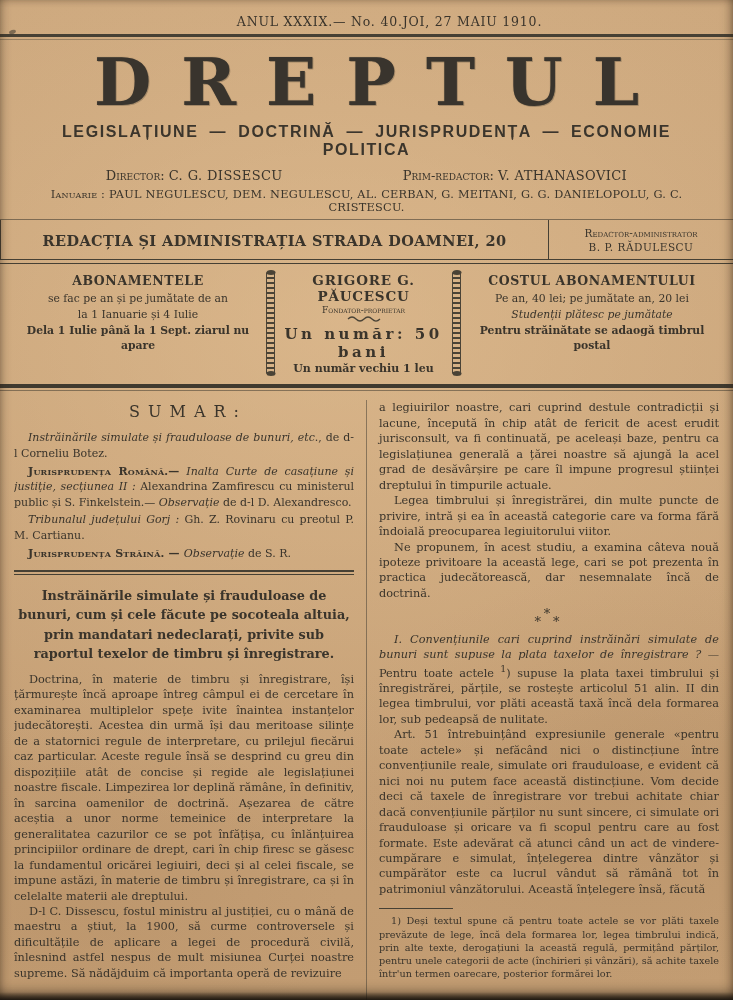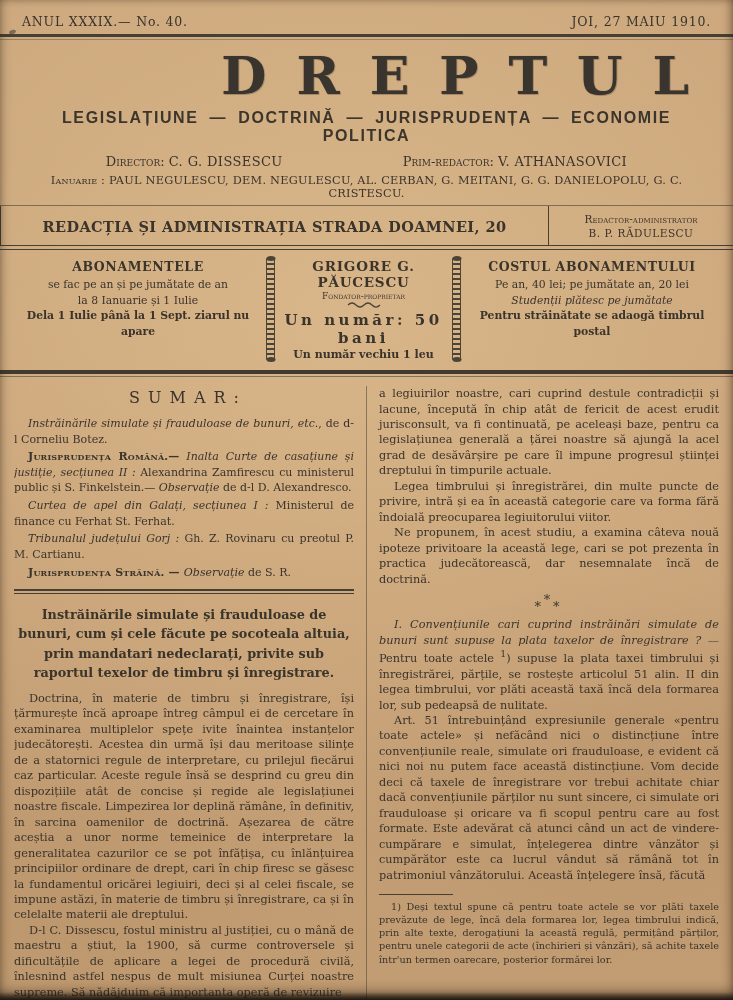--- a/index.html
+++ b/index.html
@@ -23,33 +23,33 @@
       inset -7px 0 12px -7px rgba(55,40,26,.55),
       inset 7px 0 12px -8px rgba(55,40,26,.45),
       inset 0 5px 10px -7px rgba(55,40,26,.40);
   }
   .inner{position:relative;padding:12px 14px 0;z-index:1;}
   .sc{font-variant:small-caps;}
   .b{font-weight:bold;}
   .it{font-style:italic;}
 
   
-  .issue-line{display:flex;justify-content:space-between;align-items:baseline;
-    font-size:12.5px;letter-spacing:.8px;padding:2px 8px 5px;}
+  .issue-line{display:flex;justify-content:center;align-items:baseline;
+    font-size:12.5px;letter-spacing:.8px;padding:2px 8px 5px;margin-left:46px;}
   .speck{position:absolute;left:9px;top:30px;width:7px;height:4px;background:rgba(58,52,43,.55);
     border-radius:50%;transform:rotate(-20deg);}
 
   
   .rule-thickthin{height:2px;border-top:3px solid #464034;border-bottom:1px solid #46403466;margin:0 -14px;}
   .rule-thin{border-top:1px solid #46403499;margin:5px -14px 0;}
   .rule-double{height:3px;border-top:1px solid #464034;border-bottom:1px solid #464034;margin:0 -14px;}
   .rule-heavy{height:2px;border-top:4px solid #403a2f;border-bottom:1px solid #403a2f88;margin:0 -14px;}
 
   
-  .masthead{margin:9px 0 0;text-align:right;font-size:52px;line-height:1.02;font-weight:bold;
+  .masthead{margin:9px 0 0;text-align:center;font-size:66px;line-height:1.02;font-weight:bold;
     letter-spacing:30px;padding-left:30px;color:#39342d;
     text-shadow:1px 1px 0 rgba(70,60,48,.28), 0 0 1px rgba(57,53,46,.55);}
   .subtitle{margin:7px 0 9px;text-align:center;font-family:"Liberation Sans",sans-serif;
     font-weight:bold;font-size:16px;letter-spacing:1.6px;word-spacing:5px;color:#3b352c;}
 
   .staff-line{display:flex;justify-content:center;gap:120px;font-size:13px;margin:2px 0 0;}
   .staff-line .name{letter-spacing:.4px;}
   .redactor-line{text-align:center;font-size:11.3px;letter-spacing:.25px;margin:5px 0 0;}
 
   
@@ -141,21 +141,21 @@
         <div class="l1 sc">Redactor-administrator</div>
         <div class="l2">B. P. RĂDULESCU</div>
       </div>
     </div>
     <div class="rule-double"></div>
 
     <div class="subscribe-bar">
       <div class="sub-col s-left">
         <div class="sub-title">ABONAMENTELE</div>
         <div class="sub-line">se fac pe an și pe jumătate de an</div>
-        <div class="sub-line">la 8 Ianuarie și 1 Iulie</div>
+        <div class="sub-line">la 1 Ianuarie și 4 Iulie</div>
         <div class="sub-line b">Dela 1 Iulie până la 1 Sept. ziarul nu apare</div>
       </div>
       <div class="chain"></div>
       <div class="sub-col s-mid">
         <div class="founder">GRIGORE G. PĂUCESCU</div>
         <div class="founder-role sc">Fondator-proprietar</div>
         <svg class="flourish" width="34" height="6" viewBox="0 0 34 6">
             <path d="M1 3 q4 -4 8 0 t8 0 t8 0 t8 0" fill="none" stroke="#4a4336" stroke-width="1.2"></path>
           </svg>
         <div class="price">Un număr: 50 bani</div>
@@ -171,21 +171,20 @@
     </div>
     <div class="rule-heavy"></div>
 
     <div class="columns">
 
       <div class="col col-left">
         <div class="sumar-title">SUMAR:</div>
 
         <p class="sum-item"><span class="sc b"></span><span class="it">Instrăinările simulate și frauduloase de bunuri, etc.</span><span>, de d-l Corneliu Botez.</span><span class="it"></span><span></span></p>
         <p class="sum-item"><span class="sc b">Jurisprudența Română.—</span><span class="it"> Inalta Curte de casațiune și justiție, secțiunea II :</span><span> Alexandrina Zamfirescu cu ministerul public și S. Finkelstein.— </span><span class="it">Observație</span><span> de d-l D. Alexandresco.</span></p>
-        <p class="sum-item"><span class="sc b"></span><span class="it">Curtea de apel din Galați, secțiunea I :</span><span> Ministerul de finance cu Ferhat St. Ferhat.</span><span class="it"></span><span></span></p>
         <p class="sum-item"><span class="sc b"></span><span class="it">Tribunalul județului Gorj :</span><span> Gh. Z. Rovinaru cu preotul P. M. Cartianu.</span><span class="it"></span><span></span></p>
         <p class="sum-item"><span class="sc b">Jurisprudența Străină. — </span><span class="it"></span><span></span><span class="it">Observație</span><span> de S. R.</span></p>
 
         <div class="rule-sumar"></div>
 
         <h2 class="article-title">Instrăinările simulate și frauduloase de bunuri, cum și cele făcute pe socoteala altuia, prin mandatari nedeclarați, privite sub raportul texelor de timbru și înregistrare.</h2>
         <p class="body indent">Doctrina, în materie de timbru și înregistrare, își țărmurește încă aproape întreg câmpul ei de cercetare în examinarea multiplelor spețe ivite înaintea instanțelor judecătorești. Acestea din urmă își dau meritoase silințe de a statornici regule de interpretare, cu prilejul fiecărui caz particular. Aceste regule însă se desprind cu greu din dispozițiile atât de concise și regide ale legislațiunei noastre fiscale. Limpezirea lor deplină rămâne, în definitiv, în sarcina oamenilor de doctrină. Așezarea de către aceștia a unor norme temeinice de interpretare la generalitatea cazurilor ce se pot înfățișa, cu înlănțuirea principiilor ordinare de drept, cari în chip firesc se găsesc la fundamentul oricărei legiuiri, deci și al celei fiscale, se impune astăzi, în materie de timbru și înregistrare, ca și în celelalte materii ale dreptului.</p>
         <p class="body indent">D-l C. Dissescu, fostul ministru al justiției, cu o mână de maestru a știut, la 1900, să curme controversele și dificultățile de aplicare a legei de procedură civilă, înlesnind astfel nespus de mult misiunea Curței noastre supreme. Să nădăjduim că importanta operă de revizuire</p>
       </div>
 

